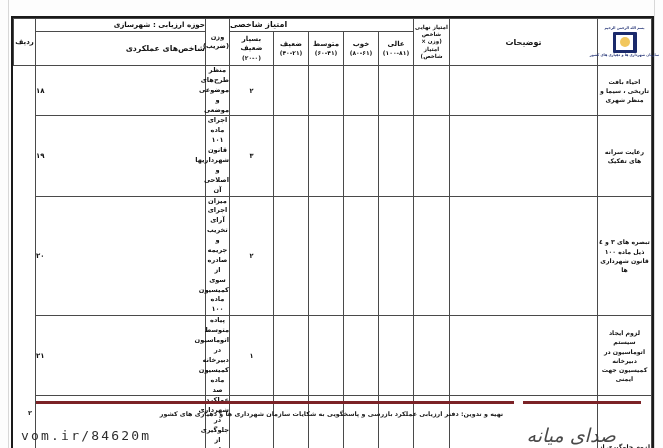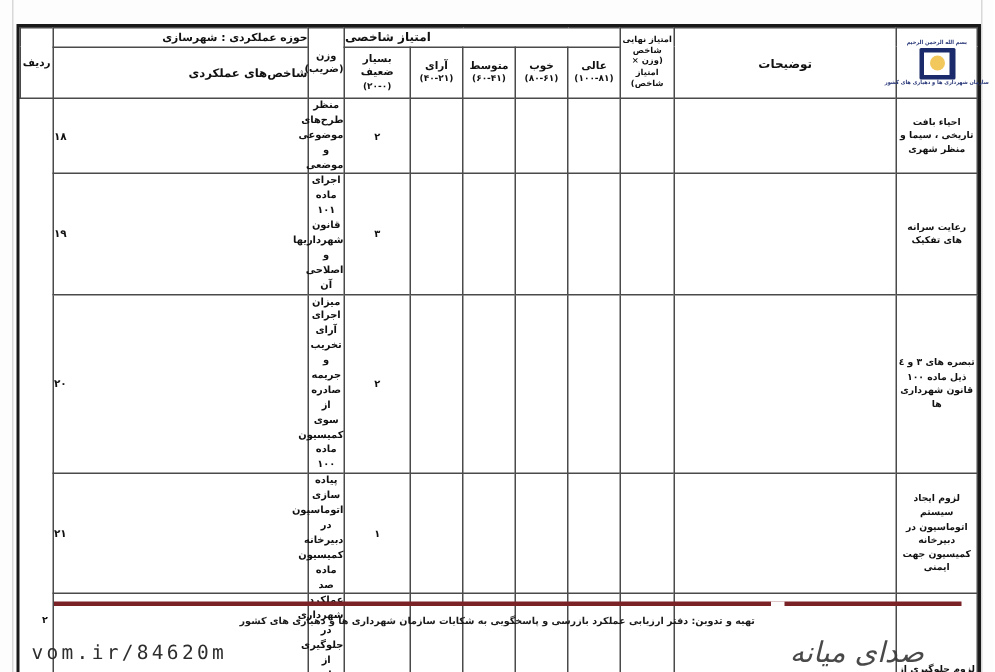--- a/index.html
+++ b/index.html
@@ -299,38 +299,38 @@
           <td class="hdr-tozihat" rowspan="2">توضیحات</td>
           <td class="hdr-final" rowspan="2">
             <span>امتیاز نهایی شاخص</span>
             <span class="sub">(وزن × امتیاز شاخص)</span>
           </td>
           <td class="hdr-group" colspan="5">امتیاز شاخصی</td>
           <td class="hdr-vazn" rowspan="2">
             <span>وزن</span><br>
             <span>(ضریب)</span>
           </td>
-          <td class="hdr-title-top">حوزه عملکردی : شهرسازی</td>
+          <td class="hdr-title-top">حوزه ارزیابی : شهرسازی</td>
           <td class="hdr-radif" rowspan="2">ردیف</td>
         </tr>
         <tr>
           <td class="hdr-cell">
             <span>عالی</span>
             <span class="sub">(۱۰۰-۸۱)</span>
           </td>
           <td class="hdr-cell">
             <span>خوب</span>
             <span class="sub">(۸۰-۶۱)</span>
           </td>
           <td class="hdr-cell">
             <span>متوسط</span>
             <span class="sub">(۶۰-۴۱)</span>
           </td>
           <td class="hdr-cell">
-            <span>آرای</span>
+            <span>ضعیف</span>
             <span class="sub">(۴۰-۲۱)</span>
           </td>
           <td class="hdr-cell">
             <span>بسیار ضعیف</span>
             <span class="sub">(۲۰-۰)</span>
           </td>
           <td class="hdr-title-bottom">شاخص‌های عملکردی</td>
         </tr>
       </thead>
 
@@ -373,21 +373,21 @@
           </tr>
           <tr>
             <td class="c-tozihat" style="height:27px">لزوم ایجاد سیستم اتوماسیون در دبیرخانه کمیسیون جهت ایمنی</td>
             <td class="c-final"></td>
             <td class="c-score"></td>
             <td class="c-score"></td>
             <td class="c-score"></td>
             <td class="c-score"></td>
             <td class="c-score"></td>
             <td class="c-vazn">۱</td>
-            <td class="c-index">پیاده سازی اتوماسیون در دبیرخانه کمیسیون ماده صد</td>
+            <td class="c-index">پیاده متوسط اتوماسیون در دبیرخانه کمیسیون ماده صد</td>
             <td class="c-radif">۲۱</td>
           </tr>
           <tr>
             <td class="c-tozihat" style="height:27px">لزوم جلوگیری از تخلفات هم در محدوده و هم در حریم</td>
             <td class="c-final"></td>
             <td class="c-score"></td>
             <td class="c-score"></td>
             <td class="c-score"></td>
             <td class="c-score"></td>
             <td class="c-score"></td>

